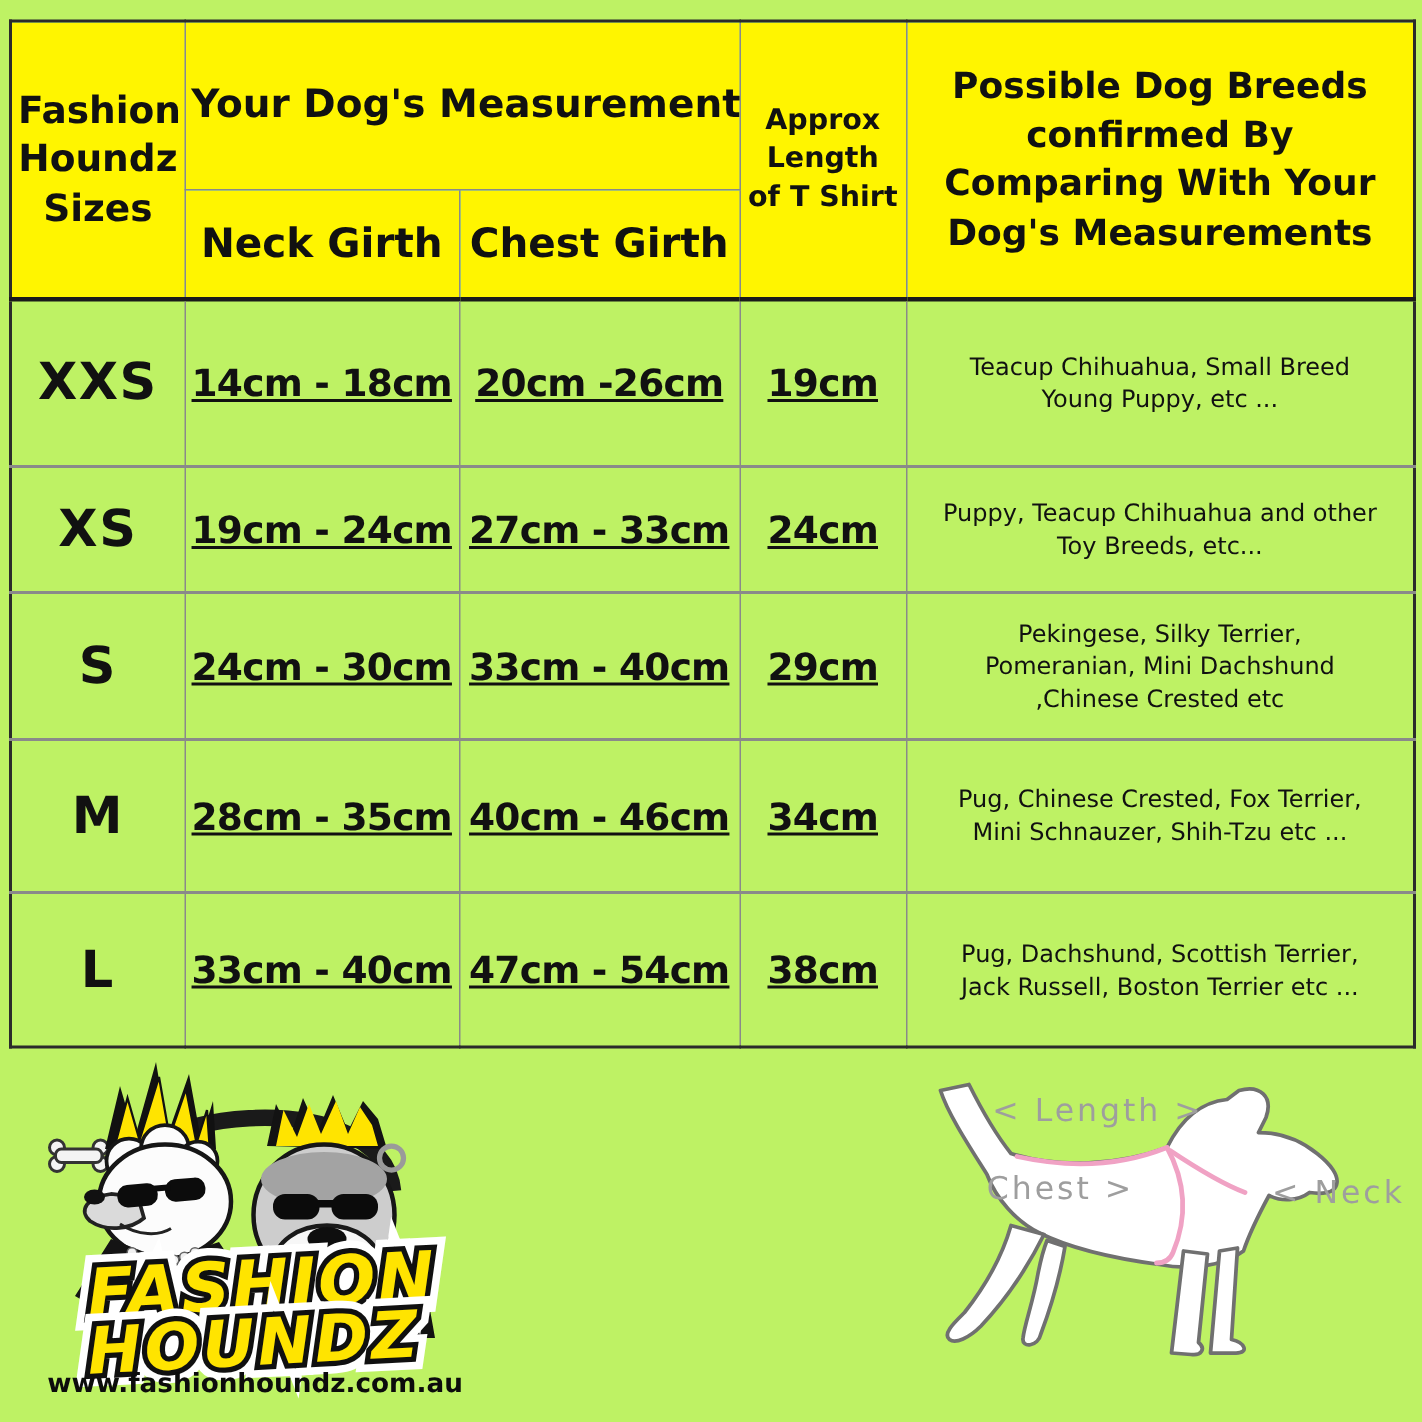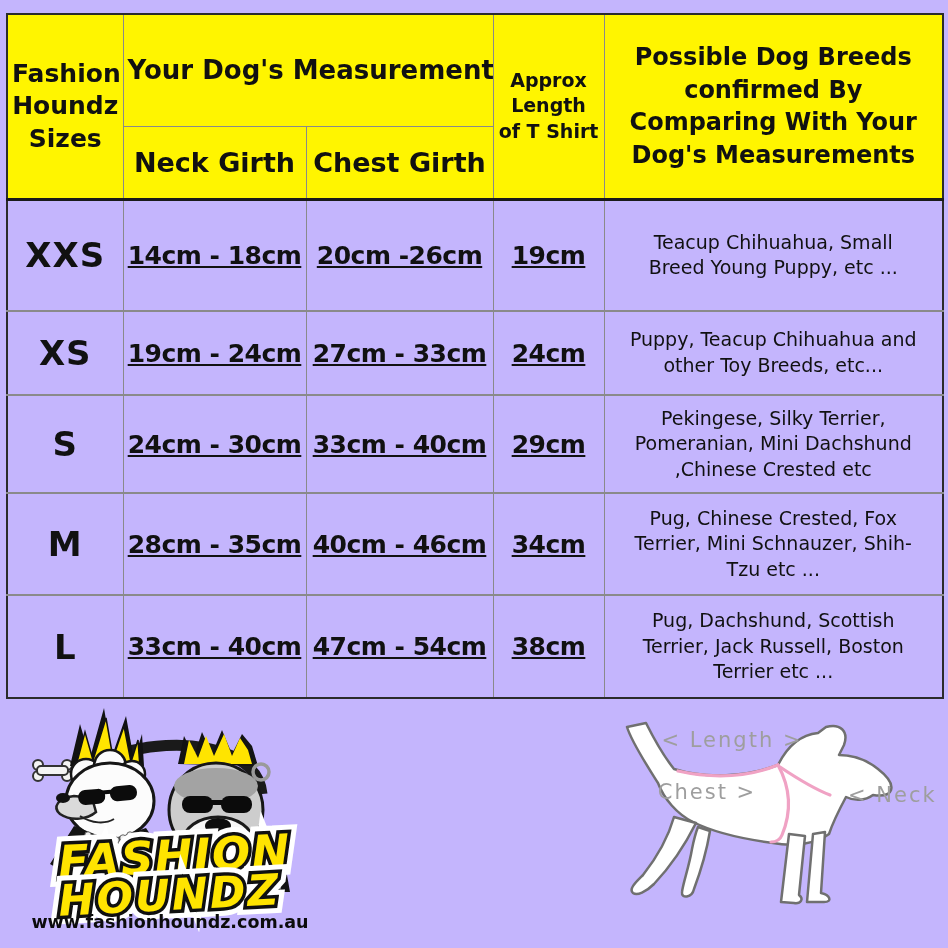--- a/index.html
+++ b/index.html
@@ -6,21 +6,21 @@
     --header-bg:#FFF500;
     --border-dark:#2b2b2b;
     --border-light:#8a8a8a;
     --text-black:#111111;
     --harness-pink:#F0A2C4;
     --diagram-gray:#9E9E9E;
     --logo-yellow:#FFE400;
   }
   html,body{margin:0;padding:0;background:#ffffff;}
   .screen{
-    position:relative;width:948px;height:948px;background:#c4b5fd;overflow:hidden;
+    position:relative;width:948px;height:948px;background:#bef264;overflow:hidden;
     font-family:"DejaVu Sans","Liberation Sans",sans-serif;color:var(--text-black);
   }
   table.size-table{
     position:absolute;left:6px;top:13px;width:936px;
     border-collapse:collapse;table-layout:fixed;
     border:2px solid var(--border-dark);
   }
   .size-table th,.size-table td{
     border:1px solid var(--border-light);
     text-align:center;vertical-align:middle;padding:0 4px;
@@ -31,21 +31,21 @@
     font-weight:bold;color:var(--text-black);
   }
   .hdr-bottom{border-bottom:3px solid #1a1a1a !important;}
   th.h-sizes{font-size:25px;line-height:1.3;}
   th.h-meas{font-size:26px;white-space:nowrap;}
   th.h-neck,th.h-chest{font-size:27px;margin-top:44px;}
   th.h-approx{font-size:19px;line-height:1.35;}
   th.h-breeds{font-size:24px;line-height:1.35;padding:0 6px;}
   td.c-size{font-size:34px;font-weight:bold;letter-spacing:1px;}
   td.c-meas{font-size:25px;font-weight:bold;letter-spacing:-0.5px;white-space:nowrap;text-decoration:underline;}
-  td.c-breeds{font-size:19px;line-height:1.35;padding:0 22px;}
+  td.c-breeds{font-size:16px;line-height:1.35;padding:0 22px;}
   tr.data-row{border-top:2px solid var(--border-light);}
   .footer{position:absolute;left:0;top:703px;width:948px;height:245px;}
   svg text{font-family:"DejaVu Sans","Liberation Sans",sans-serif;}
   .logo-svg{position:absolute;left:18px;top:3px;}
   .diagram-svg{position:absolute;left:592px;top:0px;}
   .brand-text{font-weight:900;font-style:italic;}
   .dog-line{fill:#ffffff;stroke:#707070;stroke-width:2.5;stroke-linejoin:round;stroke-linecap:round;}
   .harness{fill:none;stroke:var(--harness-pink);stroke-width:3.2;stroke-linecap:round;}
   .diag-label{fill:var(--diagram-gray);font-size:21px;letter-spacing:2px;}
 </style>

